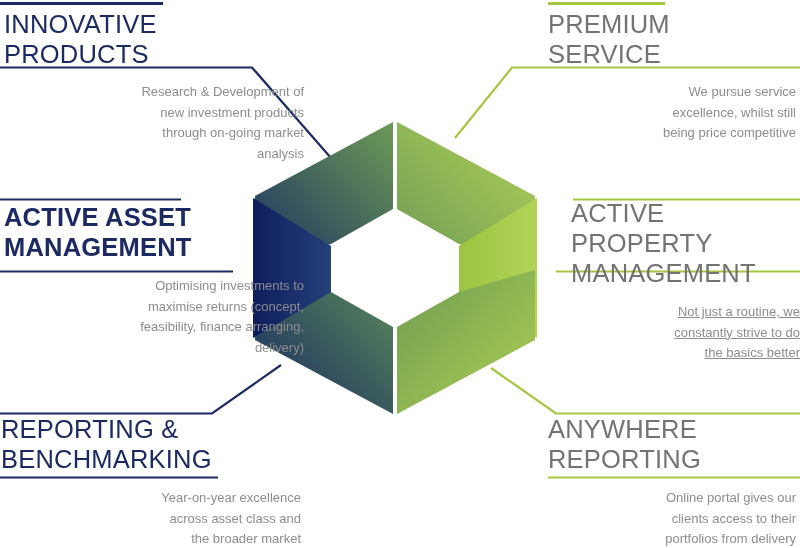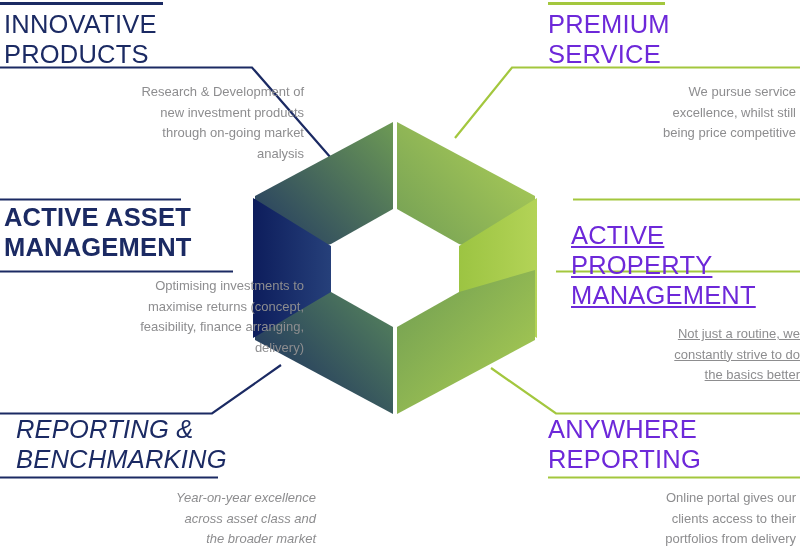--- a/index.html
+++ b/index.html
@@ -28,40 +28,40 @@
   }
   .body {
     font-size: 13px;
     line-height: 20.5px;
     color: #8d8d8f;
     white-space: pre-line;
     font-weight: 400;
     text-align: right;
   }
   .blue  .heading { color:#1b2a63; }
-  .green .heading { color:#6d28d9; }
+  .green .heading { color:#737373; }
 
   .blk-ip { left:4px;  top:4px;   width:300px; }
   .blk-ip .heading { margin-top: 5px; }
   .blk-ip .body { margin-top: 13px; }
 
   .blk-aa { left:4px;  top:196px; width:300px; }
   .blk-aa .heading { margin-top: 6px; font-weight: bold; }
   .blk-aa .body { margin-top: 14px; }
 
-  .blk-rb { left:16px;  top:408px; width:300px;font-style:italic; }
+  .blk-rb { left:1px;  top:408px; width:300px; }
   .blk-rb .heading { margin-top: 6px; }
   .blk-rb .body { margin-top: 14px; }
 
   .blk-ps { left:496px; top:4px;   width:300px; text-align:left; padding-left:52px; }
   .blk-ps .heading { margin-top: 5px; }
   .blk-ps .body { margin-top: 13px; padding-left:6px; }
 
   .blk-ap { left:496px; top:196px; width:304px; padding-left:76px; }
-  .blk-ap .heading { margin-top: 24px; margin-left:-1px;text-decoration:underline; }
+  .blk-ap .heading { margin-top: 2px; margin-left:-1px; }
   .blk-ap .body { margin-top: 14px; padding-left:0px;text-decoration:underline; }
 
   .blk-ar { left:496px; top:408px; width:300px; padding-left:52px; }
   .blk-ar .heading { margin-top: 6px; }
   .blk-ar .body { margin-top: 14px; padding-left:0px; }
 </style>
 </head>
 <body>
 
 <div id="stage">

